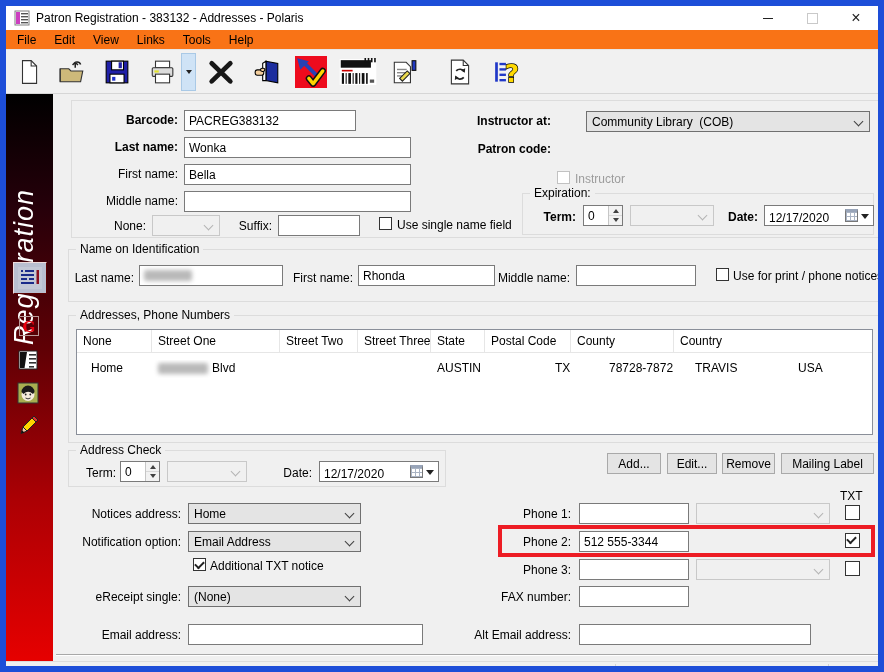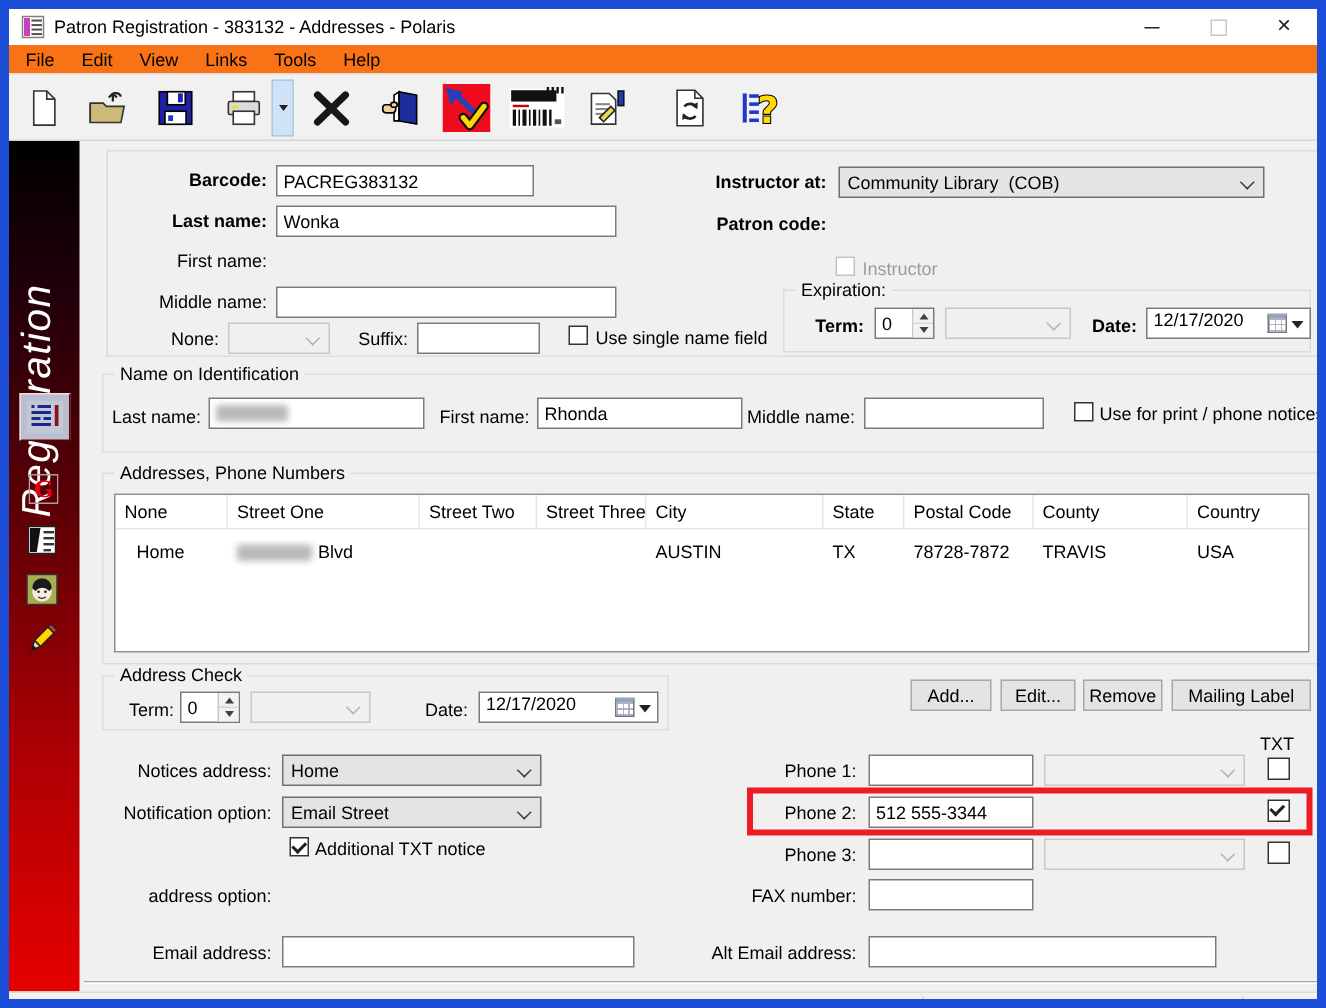--- a/index.html
+++ b/index.html
@@ -58,21 +58,21 @@
         border-left:2px solid #222;border-bottom:2px solid #222;transform:rotate(-45deg);}
   .cb.dis{border-color:#c2c2c2;}
   .spin{position:absolute;height:21px;border:1px solid #7a7a7a;background:#fff;box-sizing:border-box;display:flex;}
   .spin-val{flex:1;padding:3px 0 0 4px;}
   .spin-btns{width:13px;display:flex;flex-direction:column;border-left:1px solid #c6c6c6;}
   .sbtn{flex:1;background:#f2f2f2;display:flex;align-items:center;justify-content:center;border-bottom:1px solid #d8d8d8;}
   .sbtn:last-child{border-bottom:none;}
   .tri-u{width:0;height:0;border:3px solid transparent;border-bottom:4px solid #404040;margin-top:-2px;}
   .tri-d{width:0;height:0;border:3px solid transparent;border-top:4px solid #404040;margin-bottom:-2px;}
   .datef{position:absolute;height:21px;border:1px solid #7a7a7a;background:#fff;box-sizing:border-box;
-         display:flex;align-items:flex-start;padding:0 28px 0 4px;}
+         display:flex;align-items:flex-end;padding:0 28px 0 4px;}
   .cal{position:absolute;right:15px;top:3px;width:13px;height:13px;border:1px solid #777;box-sizing:border-box;
        background-color:#fff;border-top:3px solid #98a4b8;
        background-image:repeating-linear-gradient(0deg,#aab4c4 0 1px,transparent 1px 4px),
                         repeating-linear-gradient(90deg,#aab4c4 0 1px,transparent 1px 4px);}
   .ddarrow{position:absolute;right:4px;top:8px;width:0;height:0;
        border-left:4px solid transparent;border-right:4px solid transparent;border-top:5px solid #222;}
   .btn{position:absolute;height:21px;border:1px solid #a9a9a9;background:#e4e4e4;box-sizing:border-box;
        display:flex;align-items:center;justify-content:center;font-size:12px;}
   
   .tbl{position:absolute;left:70px;top:323px;width:797px;height:106px;border:1px solid #8a8f99;
@@ -295,36 +295,37 @@
 
   <div class="panel" style="left:65px;top:94px;width:813px;height:138px"></div>
 
   <div class="lbl r b" style="left:62px;top:107px;width:110px">Barcode:</div>
   <input class="txt" style="left: 178px; top: 104px; width: 172px;" value="PACREG383132">
 
   <div class="lbl r b" style="left:62px;top:134px;width:110px">Last name:</div>
   <input class="txt" style="left: 178px; top: 131px; width: 227px;" value="Wonka">
 
   <div class="lbl r" style="left:62px;top:161px;width:110px">First name:</div>
+  <input class="txt" style="left: 178px; top: 158px; width: 227px;" value="Bella">
 
   <div class="lbl r" style="left:62px;top:188px;width:110px">Middle name:</div>
   <input class="txt" style="left: 178px; top: 185px; width: 227px;" value="">
 
   <div class="lbl r" style="left:92px;top:213px;width:48px">None:</div>
   <div class="combo dis" style="left:146px;top:209px;width:68px">
     <span class="combo-text"></span>
     <span class="chev"></span>
   </div>
   <div class="lbl r" style="left:220px;top:213px;width:46px">Suffix:</div>
   <input class="txt" style="left: 272px; top: 209px; width: 82px;" value="">
   <span class="cb" style="left:373px;top:211px"></span>
   <div class="lbl" style="left:391px;top:212px">Use single name field</div>
 
   <div class="lbl r b" style="left:428px;top:108px;width:117px">Instructor at:</div>
-  <div class="combo" style="left:553px;top:105px;width:284px">
+  <div class="combo" style="left:580px;top:105px;width:284px">
     <span class="combo-text">Community Library  (COB)</span>
     <span class="chev"></span>
   </div>
 
   <div class="lbl r b" style="left:428px;top:136px;width:117px">Patron code:</div>
 
   <span class="cb dis" style="left:551px;top:165px"></span>
   <div class="lbl dim" style="left:569px;top:166px">Instructor</div>
 
   <div class="group" style="left:516px;top:187px;width:352px;height:42px"></div>
@@ -366,21 +367,20 @@
   <div class="lbl" style="left:727px;top:263px">Use for print / phone notices</div>
 
   <div class="group" style="left:62px;top:309px;width:816px;height:128px"></div>
   <div class="group-label" style="left:70px;top:303px">Addresses, Phone Numbers</div>
   <div class="tbl">
     <div class="thead">
       <div class="th c0">None</div>
       <div class="th c1">Street One</div>
       <div class="th c2">Street Two</div>
       <div class="th c3">Street Three</div>
-      <div class="th c4">City</div>
       <div class="th c5">State</div>
       <div class="th c6">Postal Code</div>
       <div class="th c7">County</div>
       <div class="th c8" style="border-right:none">Country</div>
     </div>
     <div class="trow">
       <div class="td c0" style="padding-left:14px">Home</div>
       <div class="td c1"><span class="blur" style="width:50px;margin-right:4px"></span><span>Blvd</span></div>
       <div class="td c2"></div>
       <div class="td c3"></div>
@@ -422,26 +422,30 @@
   <div class="btn" style="left:716px;top:447px;width:53px">Remove</div>
   <div class="btn" style="left:775px;top:447px;width:93px">Mailing Label</div>
 
   <div class="lbl r" style="left:55px;top:501px;width:120px">Notices address:</div>
   <div class="combo" style="left:182px;top:497px;width:173px">
     <span class="combo-text">Home</span>
     <span class="chev"></span>
   </div>
   <div class="lbl r" style="left:45px;top:529px;width:130px">Notification option:</div>
   <div class="combo" style="left:182px;top:525px;width:173px">
-    <span class="combo-text">Email Street</span>
+    <span class="combo-text">Email Address</span>
     <span class="chev"></span>
   </div>
   <span class="cb checked" style="left:187px;top:552px"></span>
   <div class="lbl" style="left:204px;top:553px">Additional TXT notice</div>
-  <div class="lbl r" style="left:65px;top:584px;width:110px">address option:</div>
+  <div class="lbl r" style="left:65px;top:584px;width:110px">eReceipt single:</div>
+  <div class="combo" style="left:182px;top:580px;width:173px">
+    <span class="combo-text">(None)</span>
+    <span class="chev"></span>
+  </div>
   <div class="lbl r" style="left:65px;top:622px;width:110px">Email address:</div>
   <input class="txt" style="left: 182px; top: 618px; width: 235px;" value="">
 
   <div class="lbl" style="left:834px;top:483px;width:28px">TXT</div>
 
   <div class="lbl r" style="left:505px;top:501px;width:60px">Phone 1:</div>
   <input class="txt" style="left: 573px; top: 497px; width: 110px;" value="">
   <div class="combo dis" style="left:690px;top:497px;width:134px">
     <span class="combo-text"></span>
     <span class="chev"></span>

